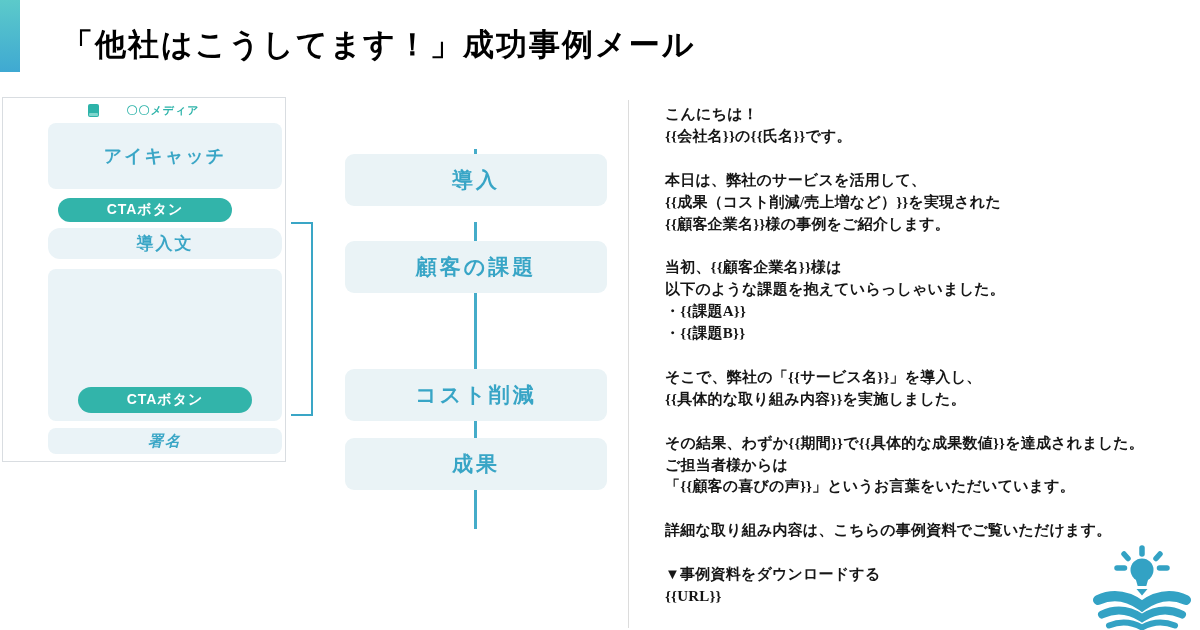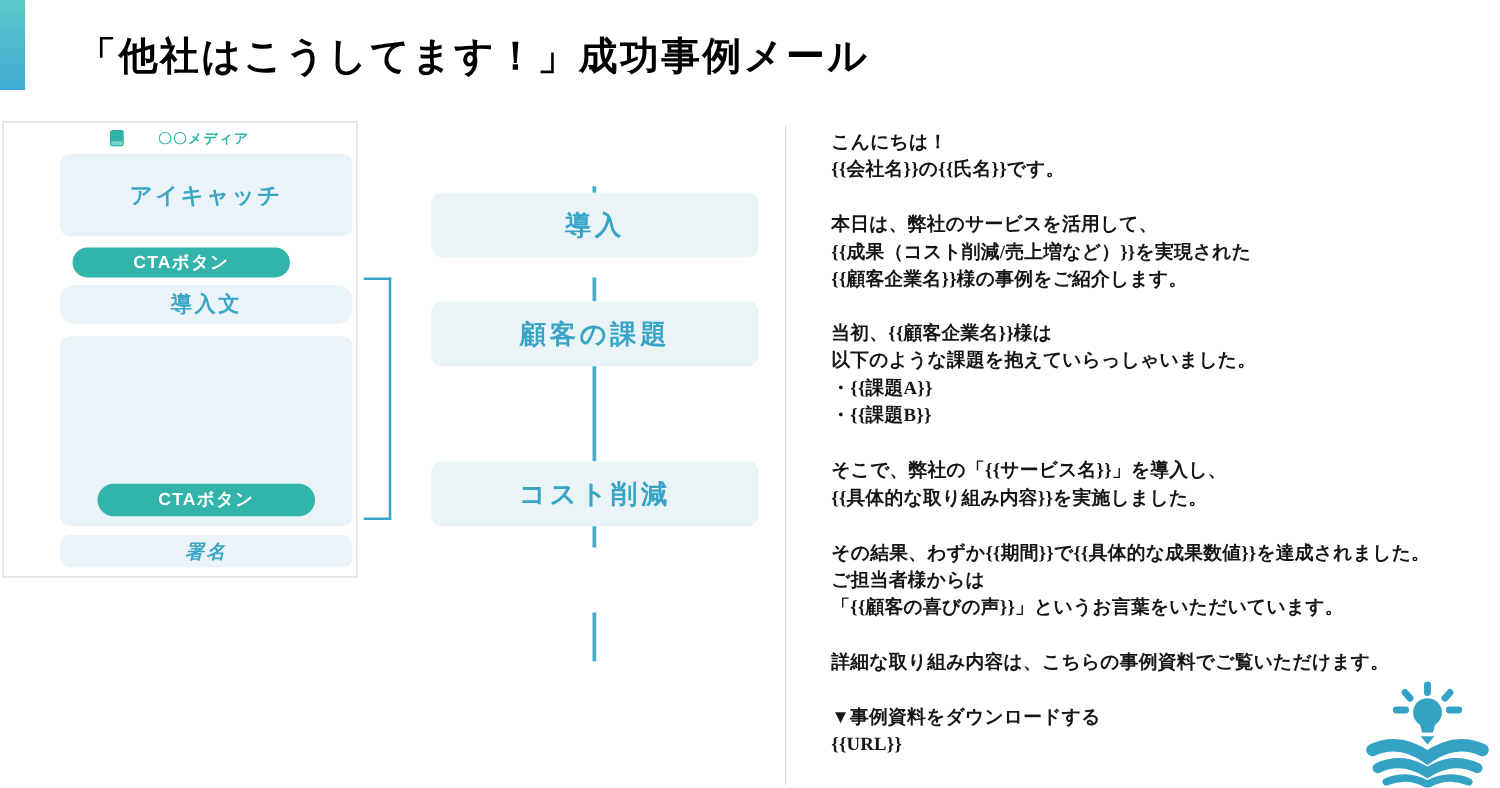--- a/index.html
+++ b/index.html
@@ -122,20 +122,21 @@
 
   <div class="bracket"></div>
 
   <div class="flow-connector" style="top:149px;height:21px"></div>
   <div class="flow-box" style="top:154px">導入</div>
   <div class="flow-connector" style="top:222px;height:19px"></div>
   <div class="flow-box" style="top:241px">顧客の課題</div>
   <div class="flow-connector" style="top:293px;height:76px"></div>
   <div class="flow-box" style="top:369px">コスト削減</div>
   <div class="flow-connector" style="top:421px;height:17px"></div>
+  <div class="flow-box" style="top:438px">成果</div>
   <div class="flow-connector" style="top:490px;height:39px"></div>
 
   <div class="divider"></div>
 
   <div class="email-body">こんにちは！
 {{会社名}}の{{氏名}}です。
 
 本日は、弊社のサービスを活用して、
 {{成果（コスト削減/売上増など）}}を実現された
 {{顧客企業名}}様の事例をご紹介します。

